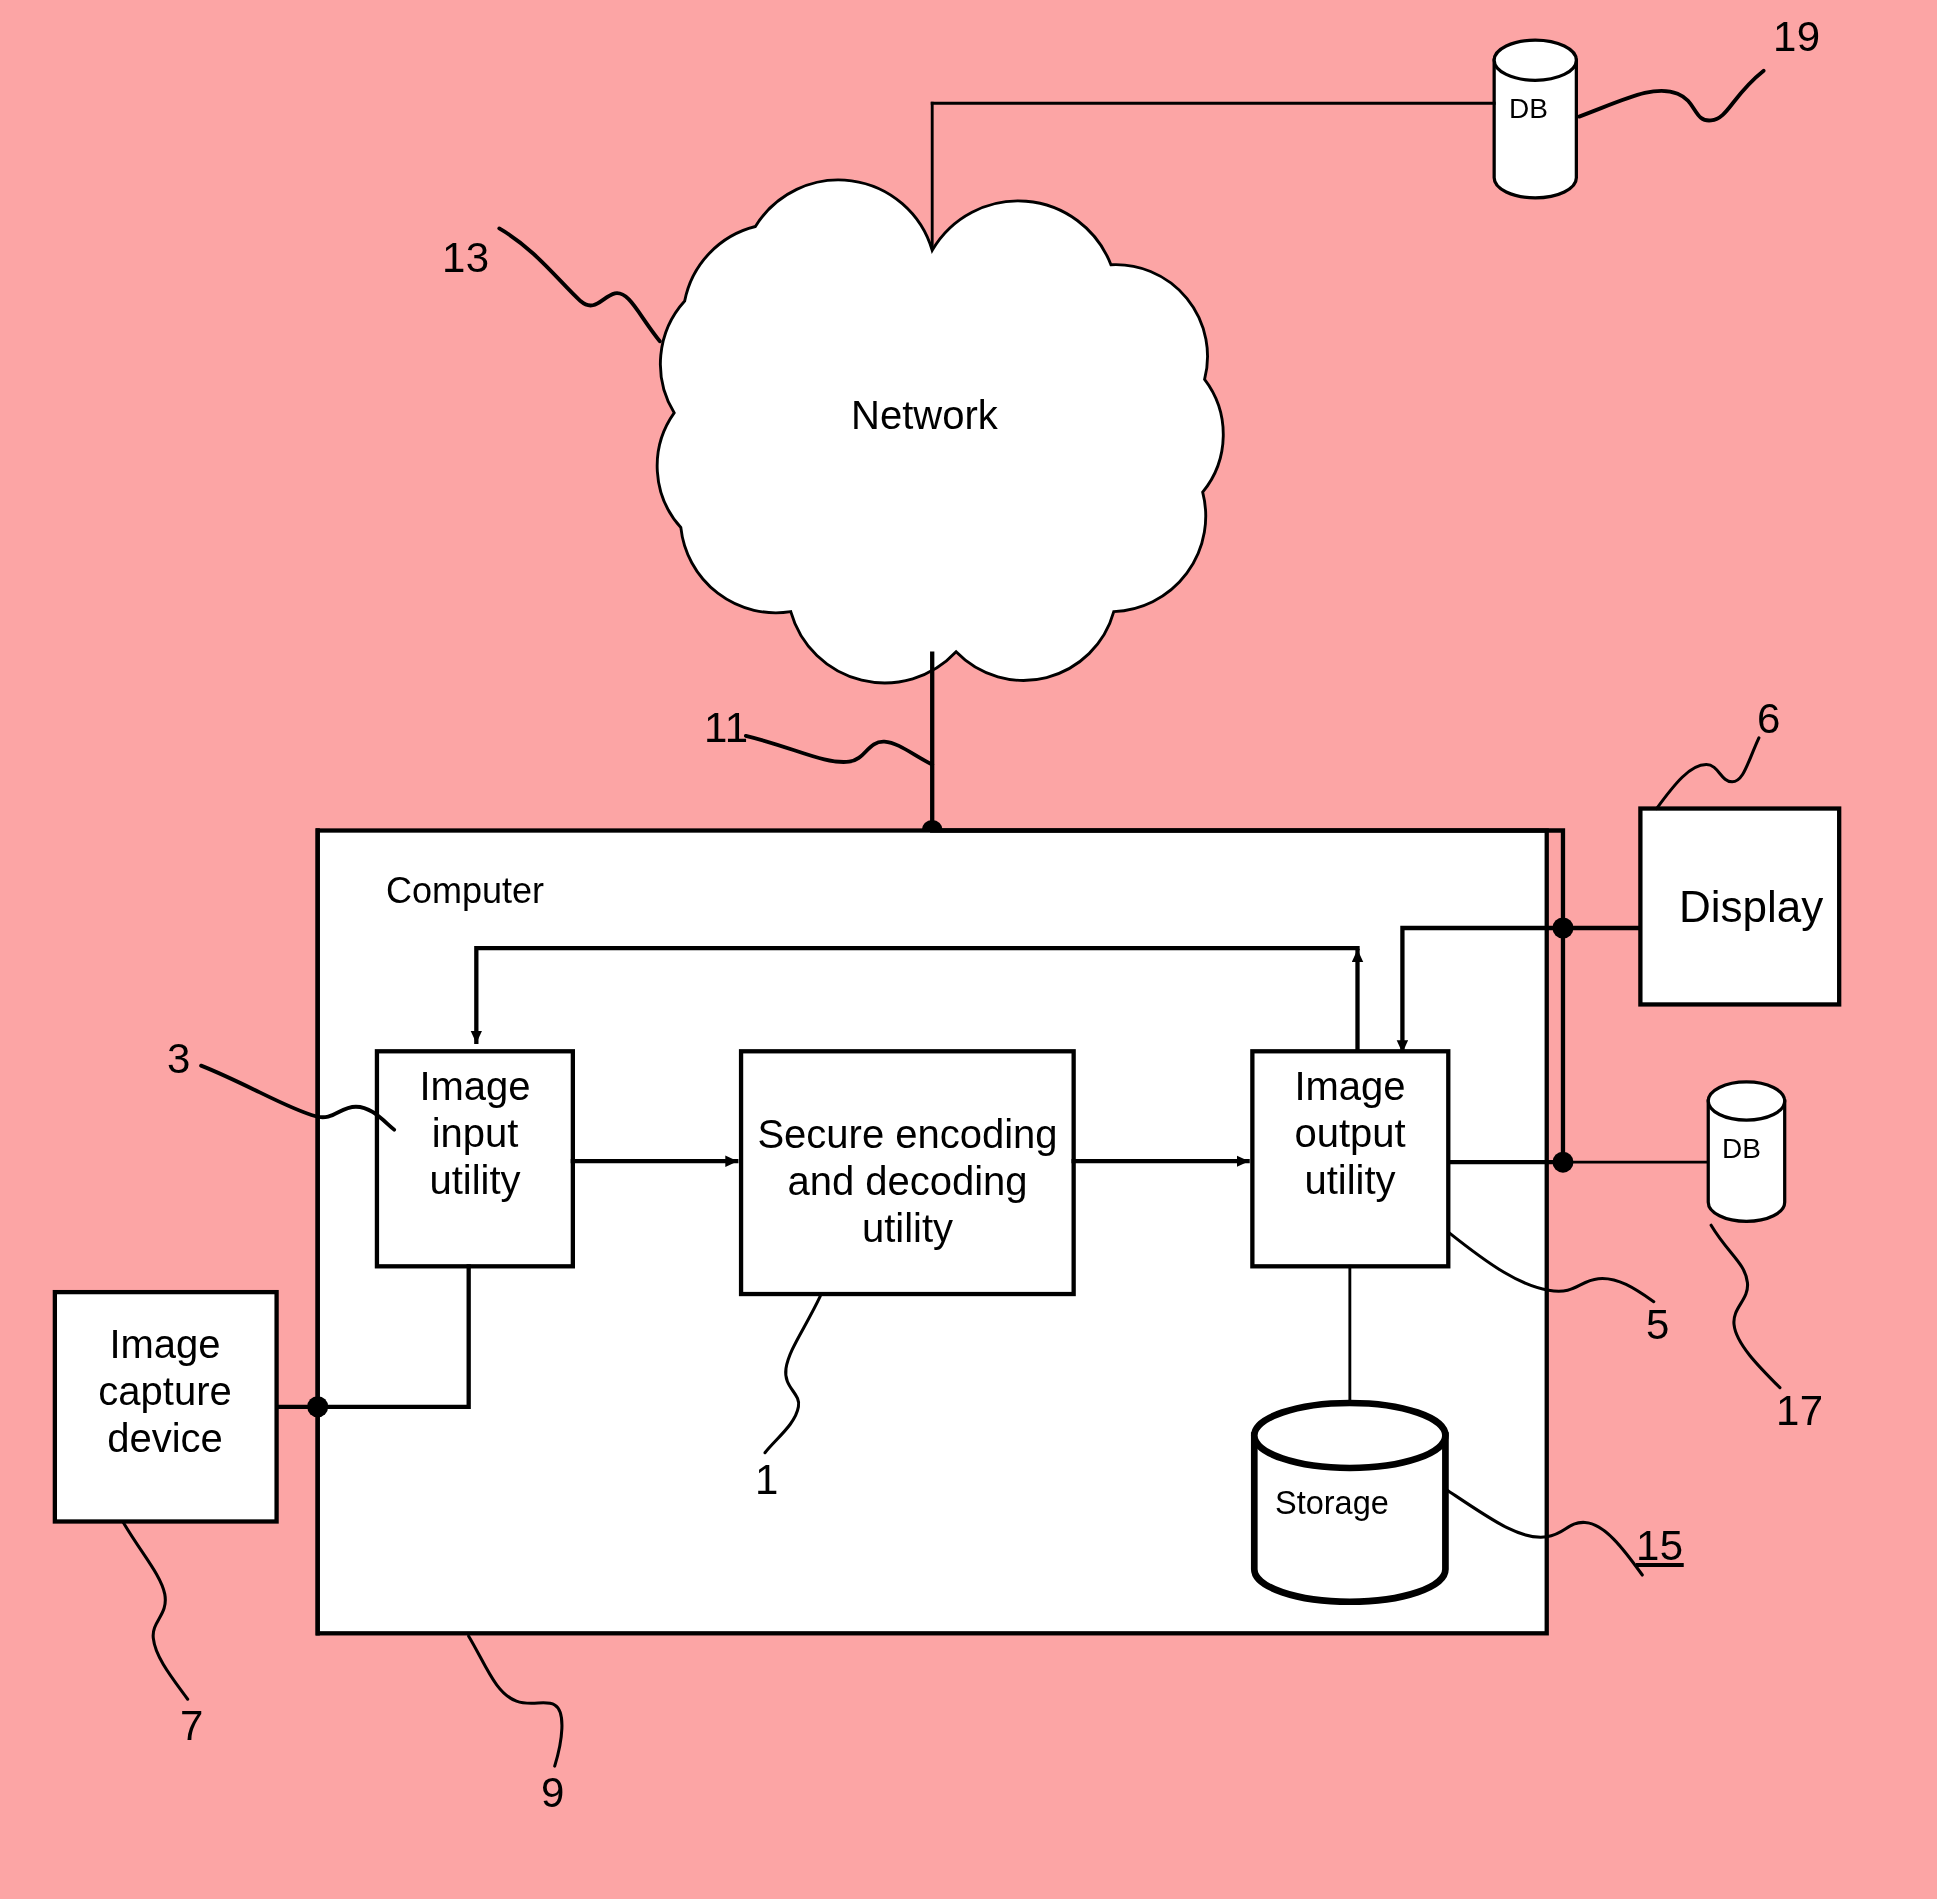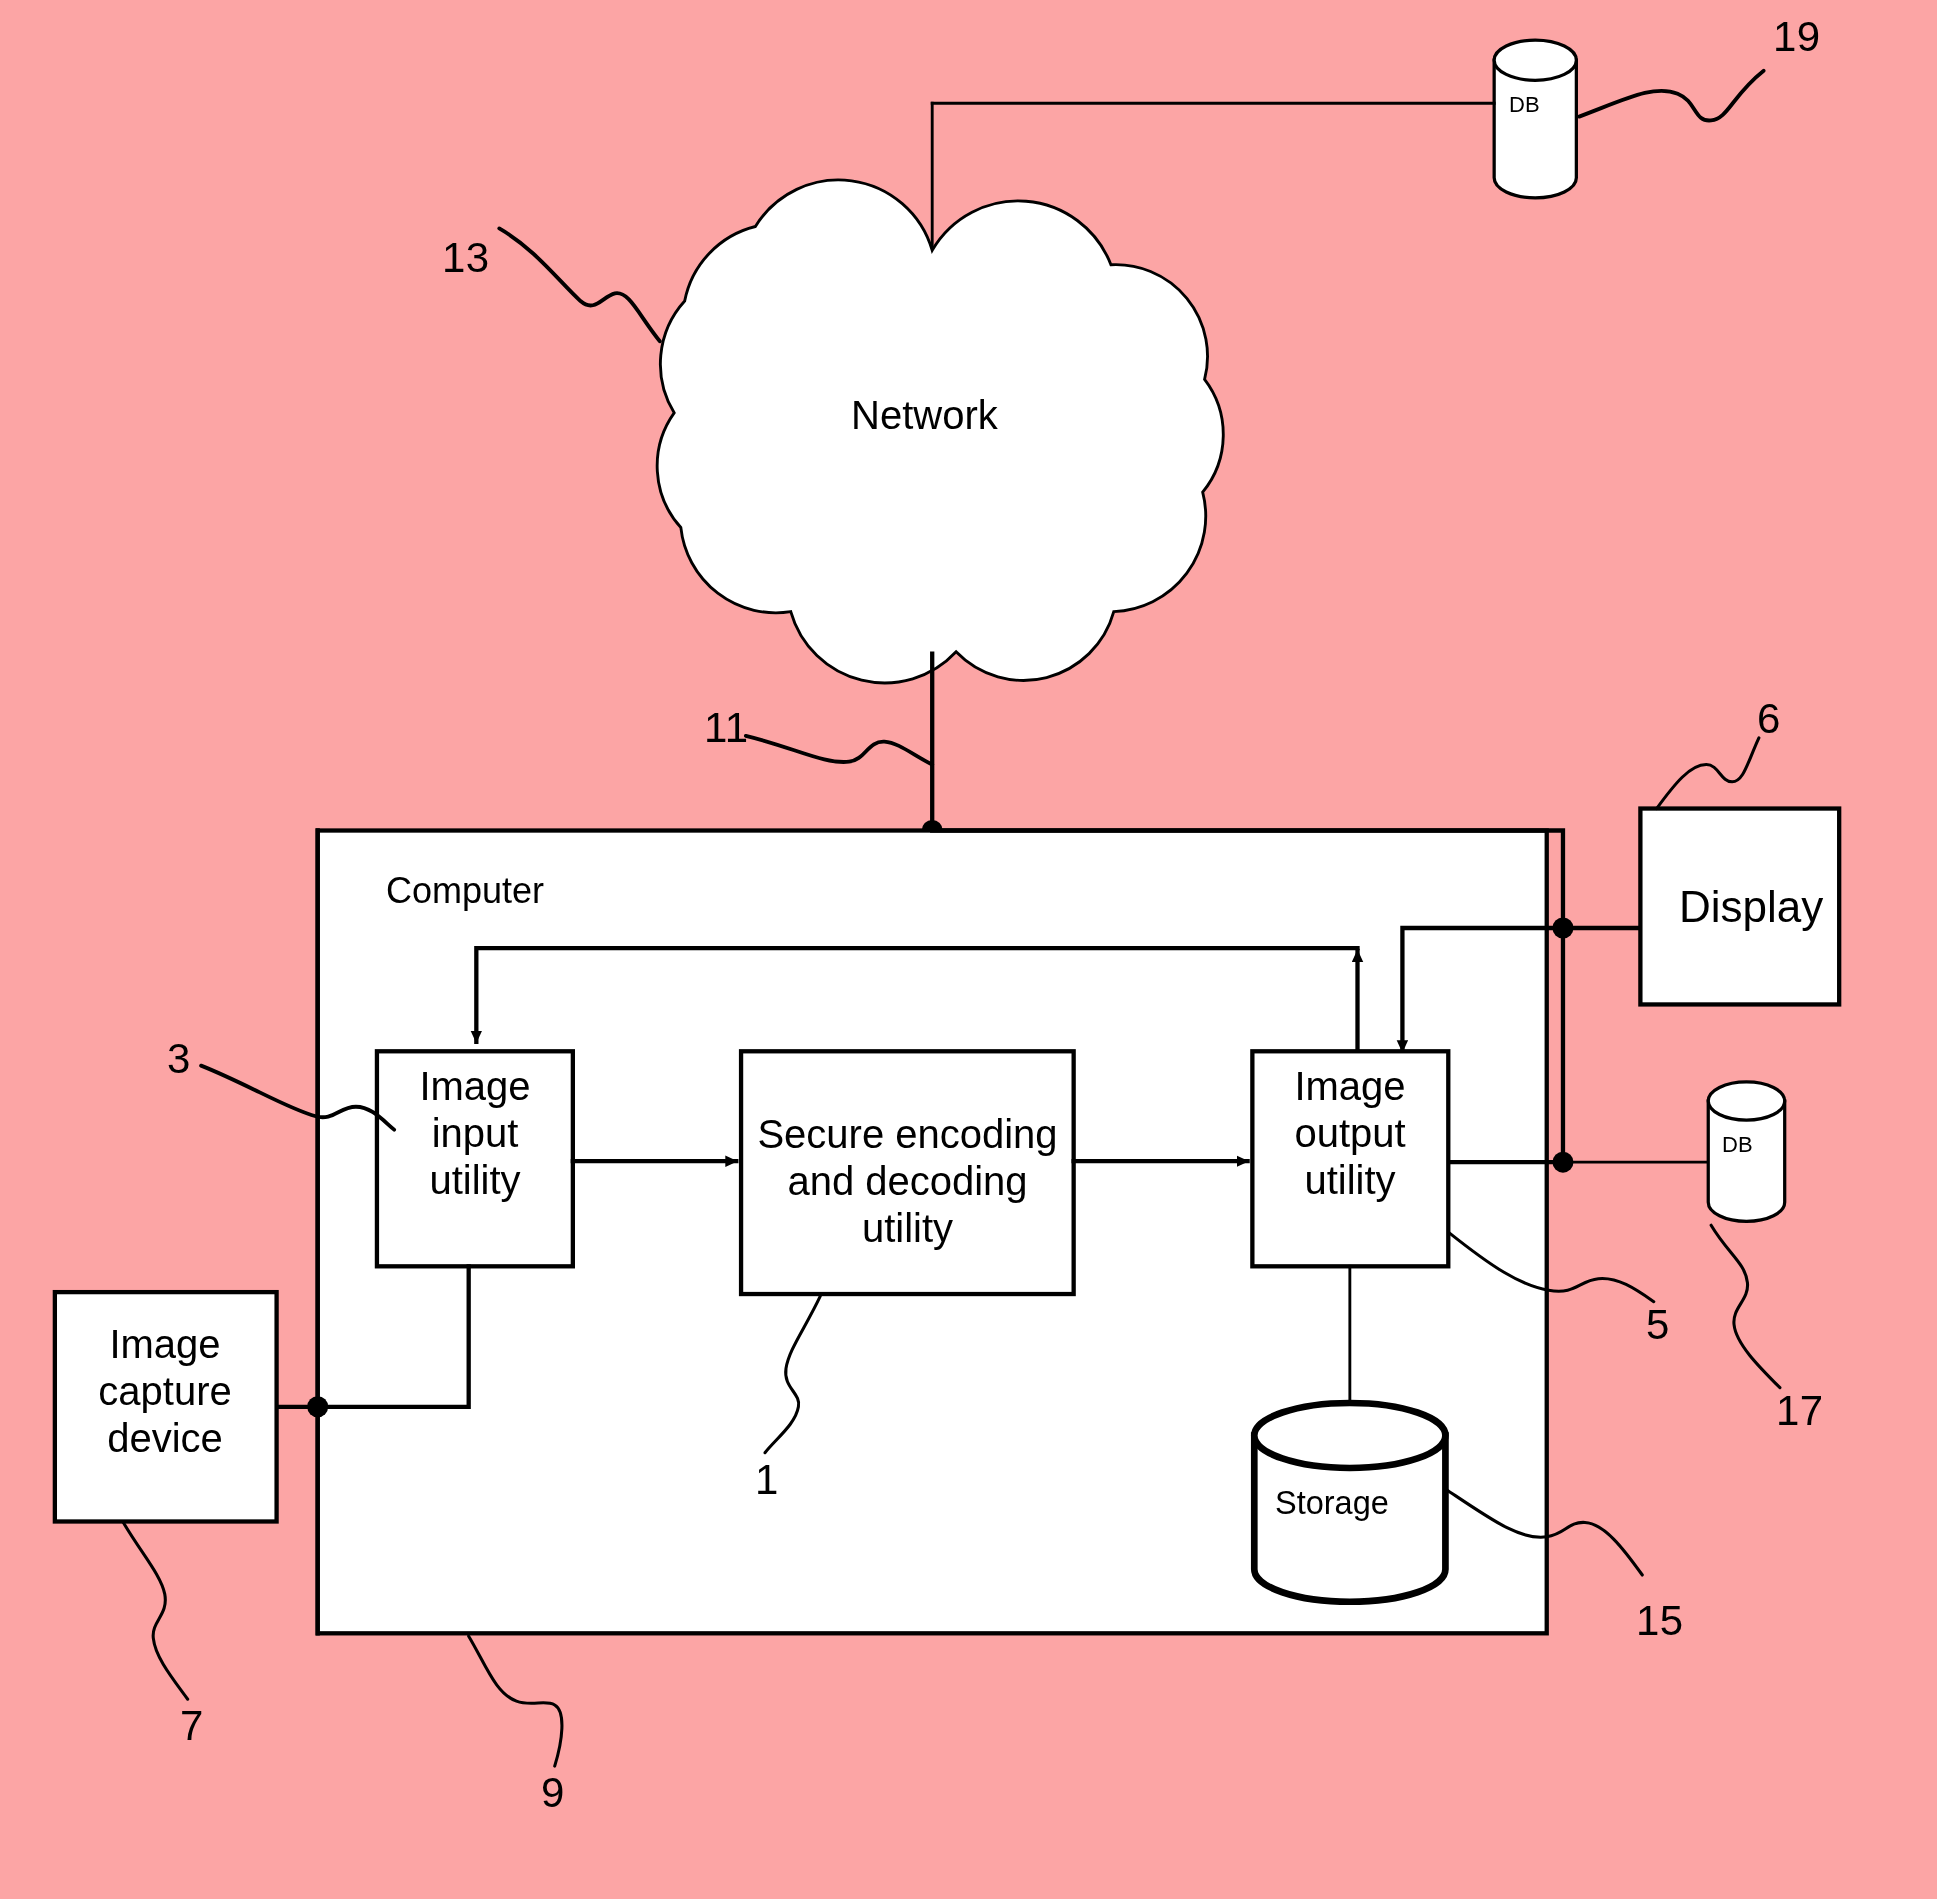--- a/index.html
+++ b/index.html
@@ -45,21 +45,21 @@
   }
   .ref-num {
     font-size: 42px;
     letter-spacing: 0.5px;
   }
   .box-text {
     font-size: 40px;
     text-align: center;
   }
   .cloud-text { font-size: 40px; }
-  .db-text    { font-size: 22px; text-align: center; }
+  .db-text    { font-size: 28px; text-align: center; }
   .storage-text { font-size: 32.5px; }
   .computer-text { font-size: 36px; text-align: center; }
   .display-text { font-size: 44px; }
 </style>
 </head>
 <body>
 
 <div id="figure-root">
 
   <svg id="figure-svg" viewBox="0 0 2027 1987" xmlns="http://www.w3.org/2000/svg">
@@ -182,21 +182,21 @@
   <div class="lbl ref-num" style="left:704px; top:703px;">11</div>
 
   <div class="lbl ref-num" style="left:167px; top:1034px;">3</div>
 
   <div class="lbl ref-num" style="left:755px; top:1455px;">1</div>
 
   <div class="lbl ref-num" style="left:1646px; top:1300px;">5</div>
 
   <div class="lbl ref-num" style="left:1776px; top:1386px;">17</div>
 
-  <div class="lbl ref-num" style="left:1636px; top:1596px;">15</div>
+  <div class="lbl ref-num" style="left:1636px; top:1521px;text-decoration:underline;">15</div>
 
   <div class="lbl ref-num" style="left:180px; top:1701px;">7</div>
 
   <div class="lbl ref-num" style="left:541px; top:1768px;">9</div>
 
   <div class="lbl db-text" style="left:1509px; top:92px;">DB</div>
 
   <div class="lbl cloud-text" style="left:851px; top:392px;">Network</div>
 
   <div class="lbl computer-text" style="left:386px; top:870px;">Computer</div>

